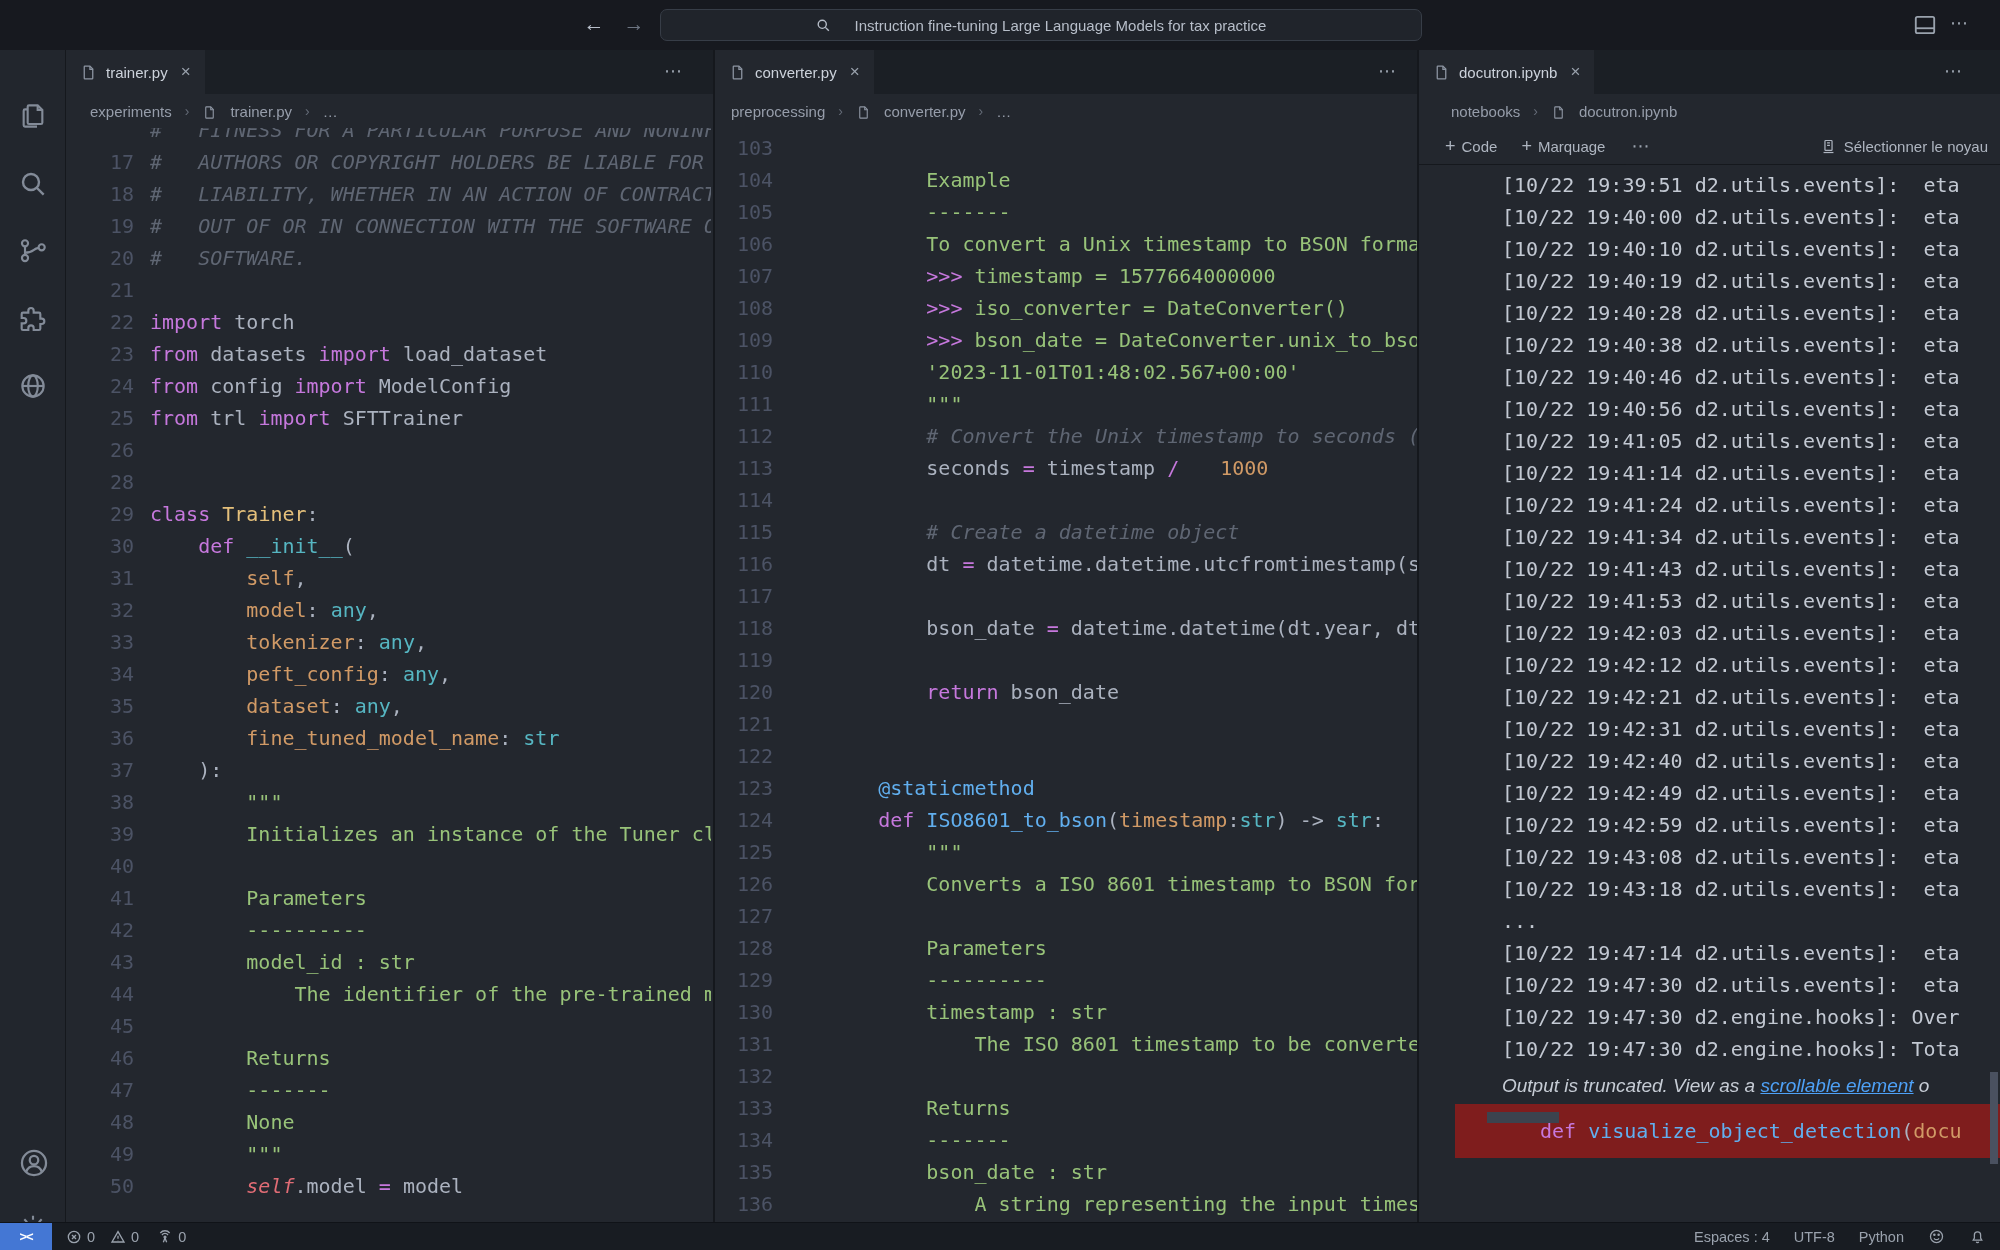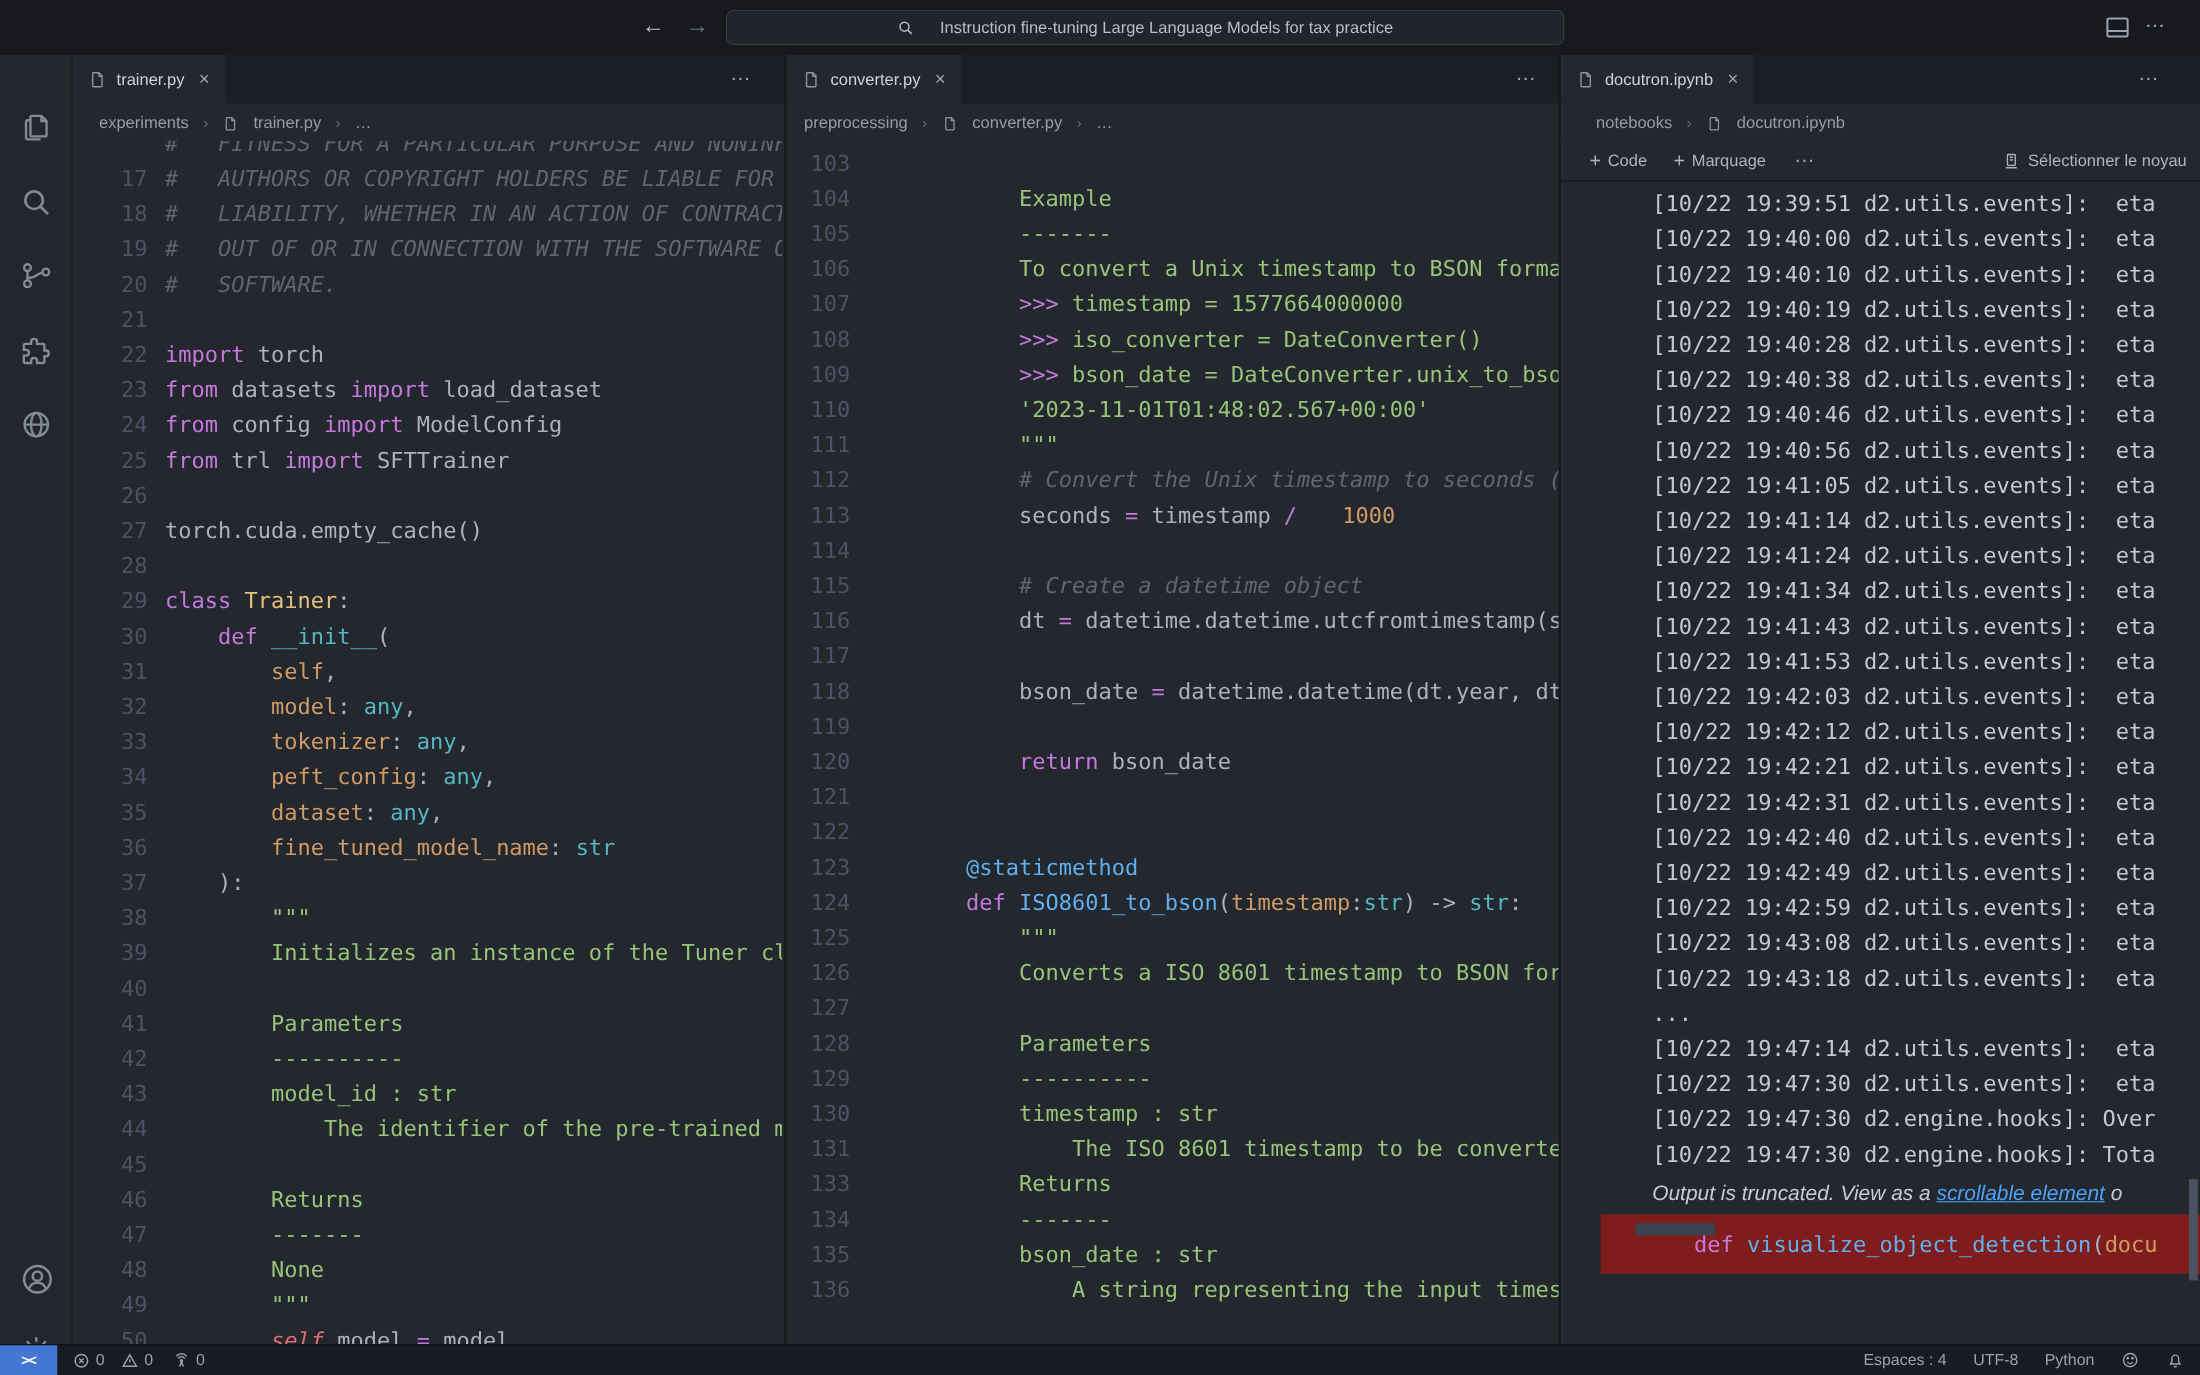--- a/index.html
+++ b/index.html
@@ -273,21 +273,20 @@
     <div class="cl"><span class="ln">17</span><span class="ct"><span class="tok-c">#   AUTHORS OR COPYRIGHT HOLDERS BE LIABLE FOR ANY CLAIM, DAMAGES OR OTHER</span></span></div>
     <div class="cl"><span class="ln">18</span><span class="ct"><span class="tok-c">#   LIABILITY, WHETHER IN AN ACTION OF CONTRACT, TORT OR OTHERWISE, ARISING FROM,</span></span></div>
     <div class="cl"><span class="ln">19</span><span class="ct"><span class="tok-c">#   OUT OF OR IN CONNECTION WITH THE SOFTWARE OR THE USE OR OTHER DEALINGS IN THE</span></span></div>
     <div class="cl"><span class="ln">20</span><span class="ct"><span class="tok-c">#   SOFTWARE.</span></span></div>
     <div class="cl"><span class="ln">21</span><span class="ct"></span></div>
     <div class="cl"><span class="ln">22</span><span class="ct"><span class="tok-k">import</span><span class="tok-t"> torch</span></span></div>
     <div class="cl"><span class="ln">23</span><span class="ct"><span class="tok-k">from</span><span class="tok-t"> datasets </span><span class="tok-k">import</span><span class="tok-t"> load_dataset</span></span></div>
     <div class="cl"><span class="ln">24</span><span class="ct"><span class="tok-k">from</span><span class="tok-t"> config </span><span class="tok-k">import</span><span class="tok-t"> ModelConfig</span></span></div>
     <div class="cl"><span class="ln">25</span><span class="ct"><span class="tok-k">from</span><span class="tok-t"> trl </span><span class="tok-k">import</span><span class="tok-t"> SFTTrainer</span></span></div>
     <div class="cl"><span class="ln">26</span><span class="ct"></span></div>
-    <div class="cl"><span class="ln">27</span><span class="ct"><span class="tok-t">torch.cuda.empty_cache()</span></span></div>
     <div class="cl"><span class="ln">28</span><span class="ct"></span></div>
     <div class="cl"><span class="ln">29</span><span class="ct"><span class="tok-k">class</span><span class="tok-t"> </span><span class="tok-y">Trainer</span><span class="tok-t">:</span></span></div>
     <div class="cl"><span class="ln">30</span><span class="ct"><span class="tok-t">    </span><span class="tok-k">def</span><span class="tok-t"> </span><span class="tok-cy">__init__</span><span class="tok-t">(</span></span></div>
     <div class="cl"><span class="ln">31</span><span class="ct"><span class="tok-t">        </span><span class="tok-o">self</span><span class="tok-t">,</span></span></div>
     <div class="cl"><span class="ln">32</span><span class="ct"><span class="tok-t">        </span><span class="tok-o">model</span><span class="tok-t">: </span><span class="tok-cy">any</span><span class="tok-t">,</span></span></div>
     <div class="cl"><span class="ln">33</span><span class="ct"><span class="tok-t">        </span><span class="tok-o">tokenizer</span><span class="tok-t">: </span><span class="tok-cy">any</span><span class="tok-t">,</span></span></div>
     <div class="cl"><span class="ln">34</span><span class="ct"><span class="tok-t">        </span><span class="tok-o">peft_config</span><span class="tok-t">: </span><span class="tok-cy">any</span><span class="tok-t">,</span></span></div>
     <div class="cl"><span class="ln">35</span><span class="ct"><span class="tok-t">        </span><span class="tok-o">dataset</span><span class="tok-t">: </span><span class="tok-cy">any</span><span class="tok-t">,</span></span></div>
     <div class="cl"><span class="ln">36</span><span class="ct"><span class="tok-t">        </span><span class="tok-o">fine_tuned_model_name</span><span class="tok-t">: </span><span class="tok-cy">str</span></span></div>
     <div class="cl"><span class="ln">37</span><span class="ct"><span class="tok-t">    ):</span></span></div>
@@ -328,20 +327,21 @@
     <div class="cl"><span class="ln">122</span><span class="ct"></span></div>
     <div class="cl"><span class="ln">123</span><span class="ct"><span class="tok-t">    </span><span class="tok-d">@staticmethod</span></span></div>
     <div class="cl"><span class="ln">124</span><span class="ct"><span class="tok-t">    </span><span class="tok-k">def</span><span class="tok-t"> </span><span class="tok-b">ISO8601_to_bson</span><span class="tok-t">(</span><span class="tok-o">timestamp</span><span class="tok-t">:</span><span class="tok-cy">str</span><span class="tok-t">) -&gt; </span><span class="tok-cy">str</span><span class="tok-t">:</span></span></div>
     <div class="cl"><span class="ln">125</span><span class="ct"><span class="tok-s">        """</span></span></div>
     <div class="cl"><span class="ln">126</span><span class="ct"><span class="tok-s">        Converts a ISO 8601 timestamp to BSON format.</span></span></div>
     <div class="cl"><span class="ln">127</span><span class="ct"></span></div>
     <div class="cl"><span class="ln">128</span><span class="ct"><span class="tok-s">        Parameters</span></span></div>
     <div class="cl"><span class="ln">129</span><span class="ct"><span class="tok-s">        ----------</span></span></div>
     <div class="cl"><span class="ln">130</span><span class="ct"><span class="tok-s">        timestamp : str</span></span></div>
     <div class="cl"><span class="ln">131</span><span class="ct"><span class="tok-s">            The ISO 8601 timestamp to be converted.</span></span></div>
+    <div class="cl"><span class="ln">132</span><span class="ct"></span></div>
     <div class="cl"><span class="ln">133</span><span class="ct"><span class="tok-s">        Returns</span></span></div>
     <div class="cl"><span class="ln">134</span><span class="ct"><span class="tok-s">        -------</span></span></div>
     <div class="cl"><span class="ln">135</span><span class="ct"><span class="tok-s">        bson_date : str</span></span></div>
     <div class="cl"><span class="ln">136</span><span class="ct"><span class="tok-s">            A string representing the input timestamp in BSON format.</span></span></div>
   </div>
 
 <div id="nb-toolbar">
   <div class="nb-btn" style="margin-left:26px">
     <span class="plus">+</span>
     <span>Code</span>

